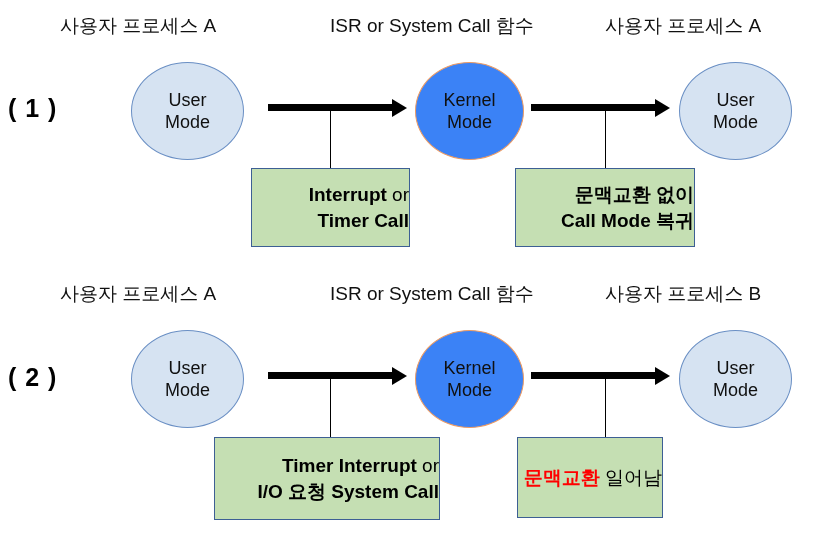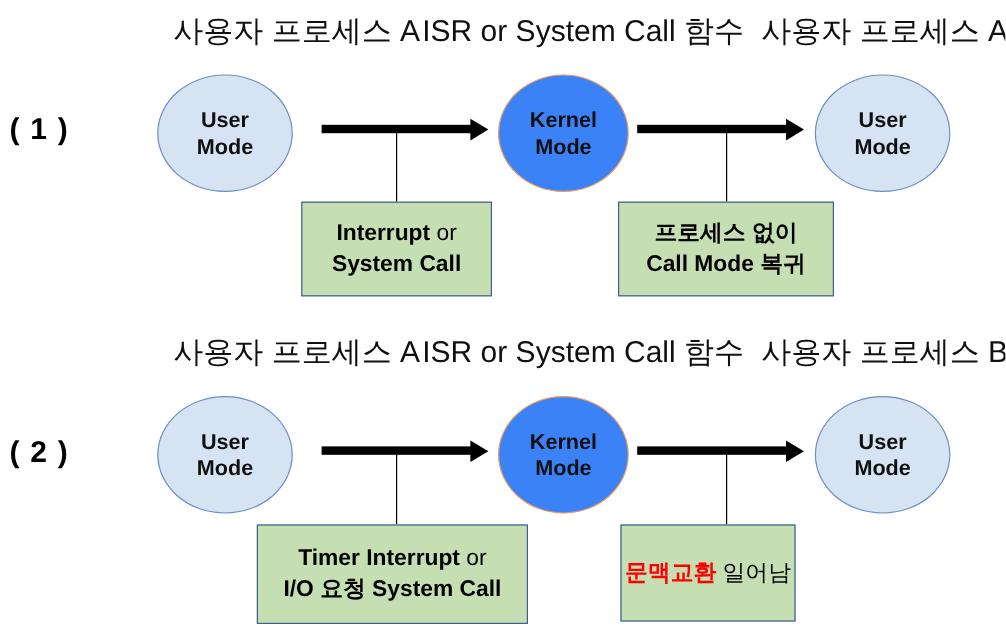--- a/index.html
+++ b/index.html
@@ -15,25 +15,25 @@
     position: relative;
     width: 838px;
     height: 533px;
     background: #ffffff;
     overflow: hidden;
   }
 
   
   .col-header {
     position: absolute;
-    font-size: 25px;
+    font-size: 19px;
     line-height: 24px;
     color: #101010;
     white-space: nowrap;
-    text-align: right;
+    text-align: left;
     font-weight: 400;
   }
 
   
   .row-marker {
     position: absolute;
     font-size: 25px;
     font-weight: bold;
     line-height: 30px;
     color: #000000;
@@ -56,21 +56,21 @@
     color: #101010;
   }
   .node.user {
     background: #d6e3f2;
     border: 1.6px solid #6a8fc4;
   }
   .node.kernel {
     background: #3b82f6;
     border: 1.6px solid #ed9b63;
   }
-  .node .ln { display: block; font-weight: bold; }
+  .node .ln { display: block; }
 
   
   .arrow {
     position: absolute;
     height: 7px;
     background: #000000;
   }
   .arrow-head {
     position: absolute;
     width: 0;
@@ -86,21 +86,21 @@
   }
 
   
   .note {
     position: absolute;
     box-sizing: border-box;
     background: #c5dfb3;
     border: 1.6px solid #3d5f94;
     display: flex;
     flex-direction: column;
-    align-items: center;
+    align-items: flex-end;
     justify-content: center;
     text-align: center;
     font-size: 19px;
     line-height: 26px;
     color: #000000;
   }
   .note .ln { display: block; white-space: nowrap; }
   .b { font-weight: bold; }
   .n { font-weight: 400; }
   .red { color: #ff0000; font-weight: bold; }
@@ -134,25 +134,25 @@
   <div class="arrow" style="left:268px; top:104px; width:125px;"></div>
   <div class="arrow-head" style="left:392px; top:98.5px;"></div>
   <div class="droppper" style="left:330px; top:107px; height:62px;"></div>
 
   <div class="arrow" style="left:531px; top:104px; width:125px;"></div>
   <div class="arrow-head" style="left:655px; top:98.5px;"></div>
   <div class="droppper" style="left:605px; top:107px; height:62px;"></div>
 
   <div class="note" style="left:251px; top:168px; width:159px; height:79px;">
     <span class="ln"><span class="b">Interrupt</span><span class="n"> or</span></span>
-    <span class="ln"><span class="b">System Call</span><span class="n"></span></span>
+    <span class="ln"><span class="b">Timer Call</span><span class="n"></span></span>
   </div>
 
   <div class="note" style="left:515px; top:168px; width:180px; height:79px;">
-    <span class="ln"><span class="b">프로세스 없이</span><span class="n"></span></span>
+    <span class="ln"><span class="b">문맥교환 없이</span><span class="n"></span></span>
     <span class="ln"><span class="b">Call Mode 복귀</span><span class="n"></span></span>
   </div>
 
   <div class="col-header" style="left:60px; top:282px; width:290px;">사용자 프로세스 A</div>
   <div class="col-header" style="left:330px; top:282px; width:290px;">ISR or System Call 함수</div>
   <div class="col-header" style="left:605px; top:282px; width:235px;">사용자 프로세스 B</div>
 
   <div class="row-marker" style="left:8px; top:362px;">( 2 )</div>
 
   <div class="node user" style="left:131px; top:330px; width:113px; height:98px;">

